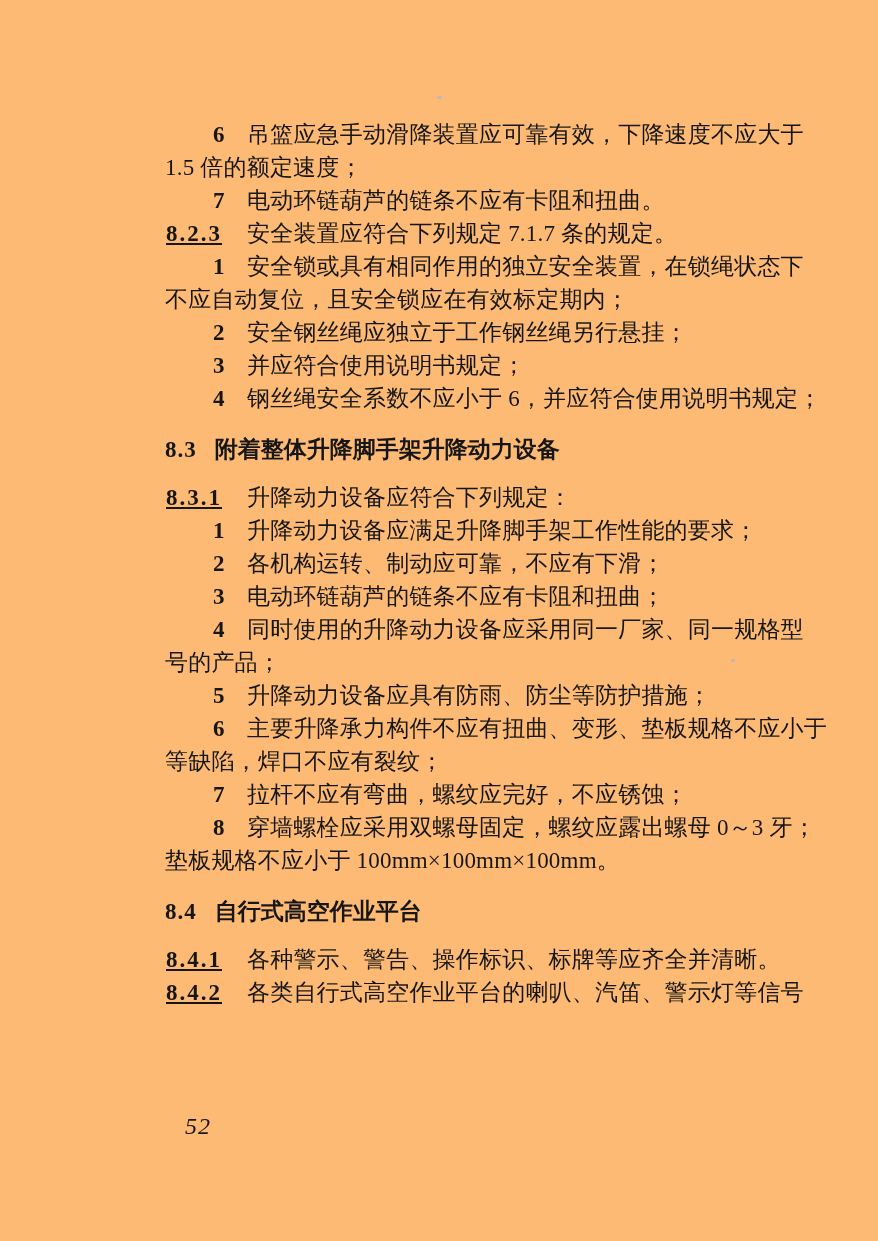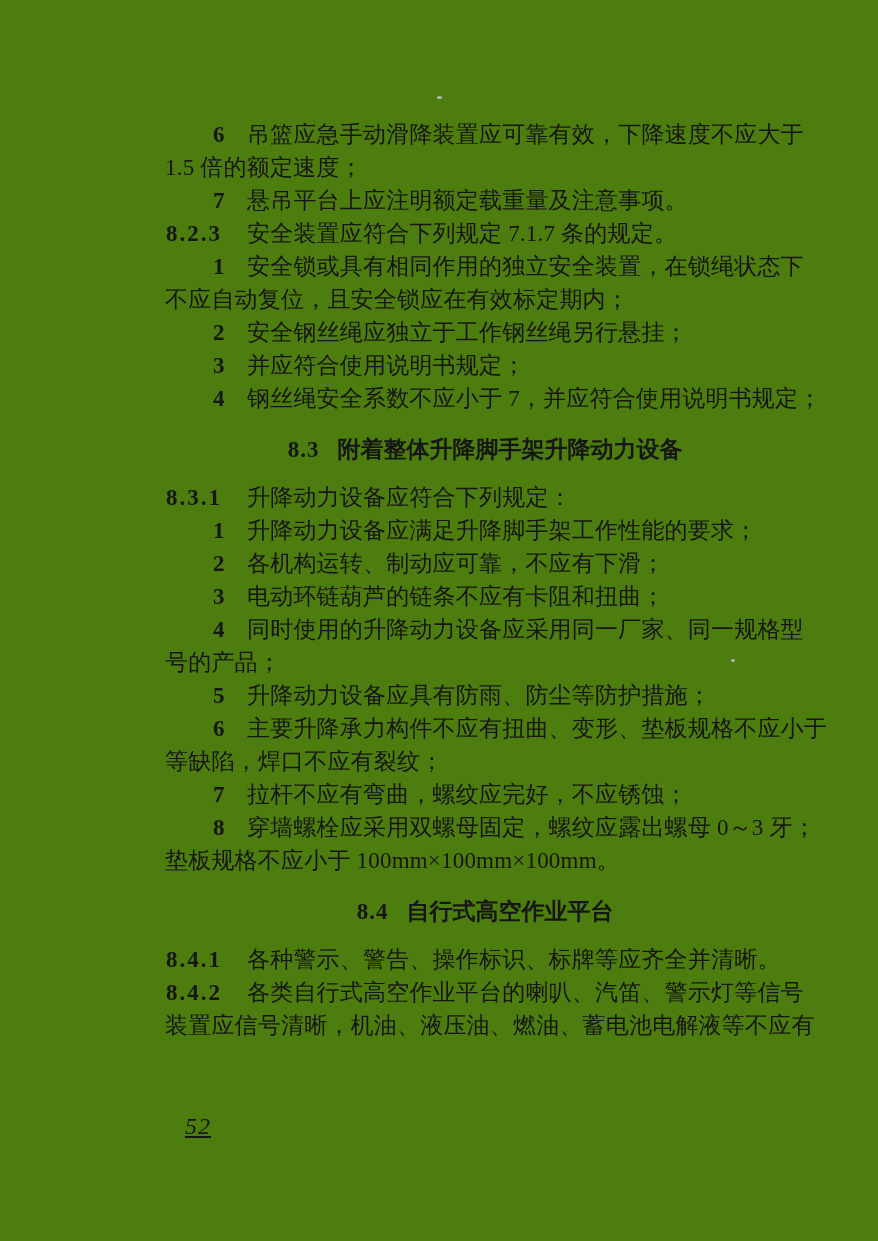--- a/index.html
+++ b/index.html
@@ -6,99 +6,97 @@
   body {
     width: 878px; height: 1241px;
     background: #ffffff;
     position: relative;
     overflow: hidden;
     font-family: "Liberation Serif", "DejaVu Serif", serif;
     color: #161616;
   }
   .page {
     position: absolute; inset: 0;
-    background: #4d7c0f;
+    background: #fdba74;
   }
   .text-column {
     position: absolute;
     left: 165px; top: 118px;
     width: 640px;
   }
   .line {
     height: 33px;
     line-height: 33px;
     font-size: 23px;
     white-space: nowrap;
     letter-spacing: 0.2px;
   }
   .num {
     display: inline-block;
     box-sizing: border-box;
     font-weight: 700;
     font-size: 23px;
   }
   .num.item { width: 82px; padding-left: 48px; }
-  .num.clause { width: 82px; padding-left: 1px; letter-spacing: 2px; }
+  .num.clause { width: 82px; padding-left: 1px; letter-spacing: 2px; text-decoration: underline; }
   .txt { font-size: 23px; }
   .heading {
     height: 33px; line-height: 33px;
     margin: 18px 0 15px 0;
-    text-align: center;
+    text-align: left;
     font-weight: 700;
     font-size: 23px;
     white-space: nowrap;
   }
   .h-num { margin-right: 18px; letter-spacing: 1px; }
   .page-number {
     position: absolute;
     left: 185px; top: 1112px;
     font-size: 24px;
     font-style: italic;
     line-height: 28px;
     letter-spacing: 1px;
-    text-decoration: underline;
   }
   .speck {
     position: absolute;
     background: #b9b9b9;
     border-radius: 50%;
   }
   .speck.s1 { left: 437px; top: 96px;  width: 5px; height: 3px; }
   .speck.s2 { left: 731px; top: 659px; width: 4px; height: 3px; }
 </style>
 </head>
 <body>
 
 <div class="page">
   <div class="speck s1"></div>
   <div class="speck s2"></div>
 
   <div class="text-column">
       <div class="line"><span class="num item">6</span><span class="txt">吊篮应急手动滑降装置应可靠有效，下降速度不应大于</span></div>
       <div class="line"><span class="txt">1.5 倍的额定速度；</span></div>
-      <div class="line"><span class="num item">7</span><span class="txt">悬吊平台上应注明额定载重量及注意事项。</span></div>
+      <div class="line"><span class="num item">7</span><span class="txt">电动环链葫芦的链条不应有卡阻和扭曲。</span></div>
       <div class="line"><span class="num clause">8.2.3</span><span class="txt">安全装置应符合下列规定 7.1.7 条的规定。</span></div>
       <div class="line"><span class="num item">1</span><span class="txt">安全锁或具有相同作用的独立安全装置，在锁绳状态下</span></div>
       <div class="line"><span class="txt">不应自动复位，且安全锁应在有效标定期内；</span></div>
       <div class="line"><span class="num item">2</span><span class="txt">安全钢丝绳应独立于工作钢丝绳另行悬挂；</span></div>
       <div class="line"><span class="num item">3</span><span class="txt">并应符合使用说明书规定；</span></div>
-      <div class="line"><span class="num item">4</span><span class="txt">钢丝绳安全系数不应小于 7，并应符合使用说明书规定；</span></div>
+      <div class="line"><span class="num item">4</span><span class="txt">钢丝绳安全系数不应小于 6，并应符合使用说明书规定；</span></div>
       <div class="heading"><span class="h-num">8.3</span><span class="h-title">附着整体升降脚手架升降动力设备</span></div>
       <div class="line"><span class="num clause">8.3.1</span><span class="txt">升降动力设备应符合下列规定：</span></div>
       <div class="line"><span class="num item">1</span><span class="txt">升降动力设备应满足升降脚手架工作性能的要求；</span></div>
       <div class="line"><span class="num item">2</span><span class="txt">各机构运转、制动应可靠，不应有下滑；</span></div>
       <div class="line"><span class="num item">3</span><span class="txt">电动环链葫芦的链条不应有卡阻和扭曲；</span></div>
       <div class="line"><span class="num item">4</span><span class="txt">同时使用的升降动力设备应采用同一厂家、同一规格型</span></div>
       <div class="line"><span class="txt">号的产品；</span></div>
       <div class="line"><span class="num item">5</span><span class="txt">升降动力设备应具有防雨、防尘等防护措施；</span></div>
       <div class="line"><span class="num item">6</span><span class="txt">主要升降承力构件不应有扭曲、变形、垫板规格不应小于</span></div>
       <div class="line"><span class="txt">等缺陷，焊口不应有裂纹；</span></div>
       <div class="line"><span class="num item">7</span><span class="txt">拉杆不应有弯曲，螺纹应完好，不应锈蚀；</span></div>
       <div class="line"><span class="num item">8</span><span class="txt">穿墙螺栓应采用双螺母固定，螺纹应露出螺母 0～3 牙；</span></div>
       <div class="line"><span class="txt">垫板规格不应小于 100mm×100mm×100mm。</span></div>
       <div class="heading"><span class="h-num">8.4</span><span class="h-title">自行式高空作业平台</span></div>
       <div class="line"><span class="num clause">8.4.1</span><span class="txt">各种警示、警告、操作标识、标牌等应齐全并清晰。</span></div>
       <div class="line"><span class="num clause">8.4.2</span><span class="txt">各类自行式高空作业平台的喇叭、汽笛、警示灯等信号</span></div>
-      <div class="line"><span class="txt">装置应信号清晰，机油、液压油、燃油、蓄电池电解液等不应有</span></div>
     </div>
 
   <div class="page-number">52</div>
 </div>
 
 </body></html>

